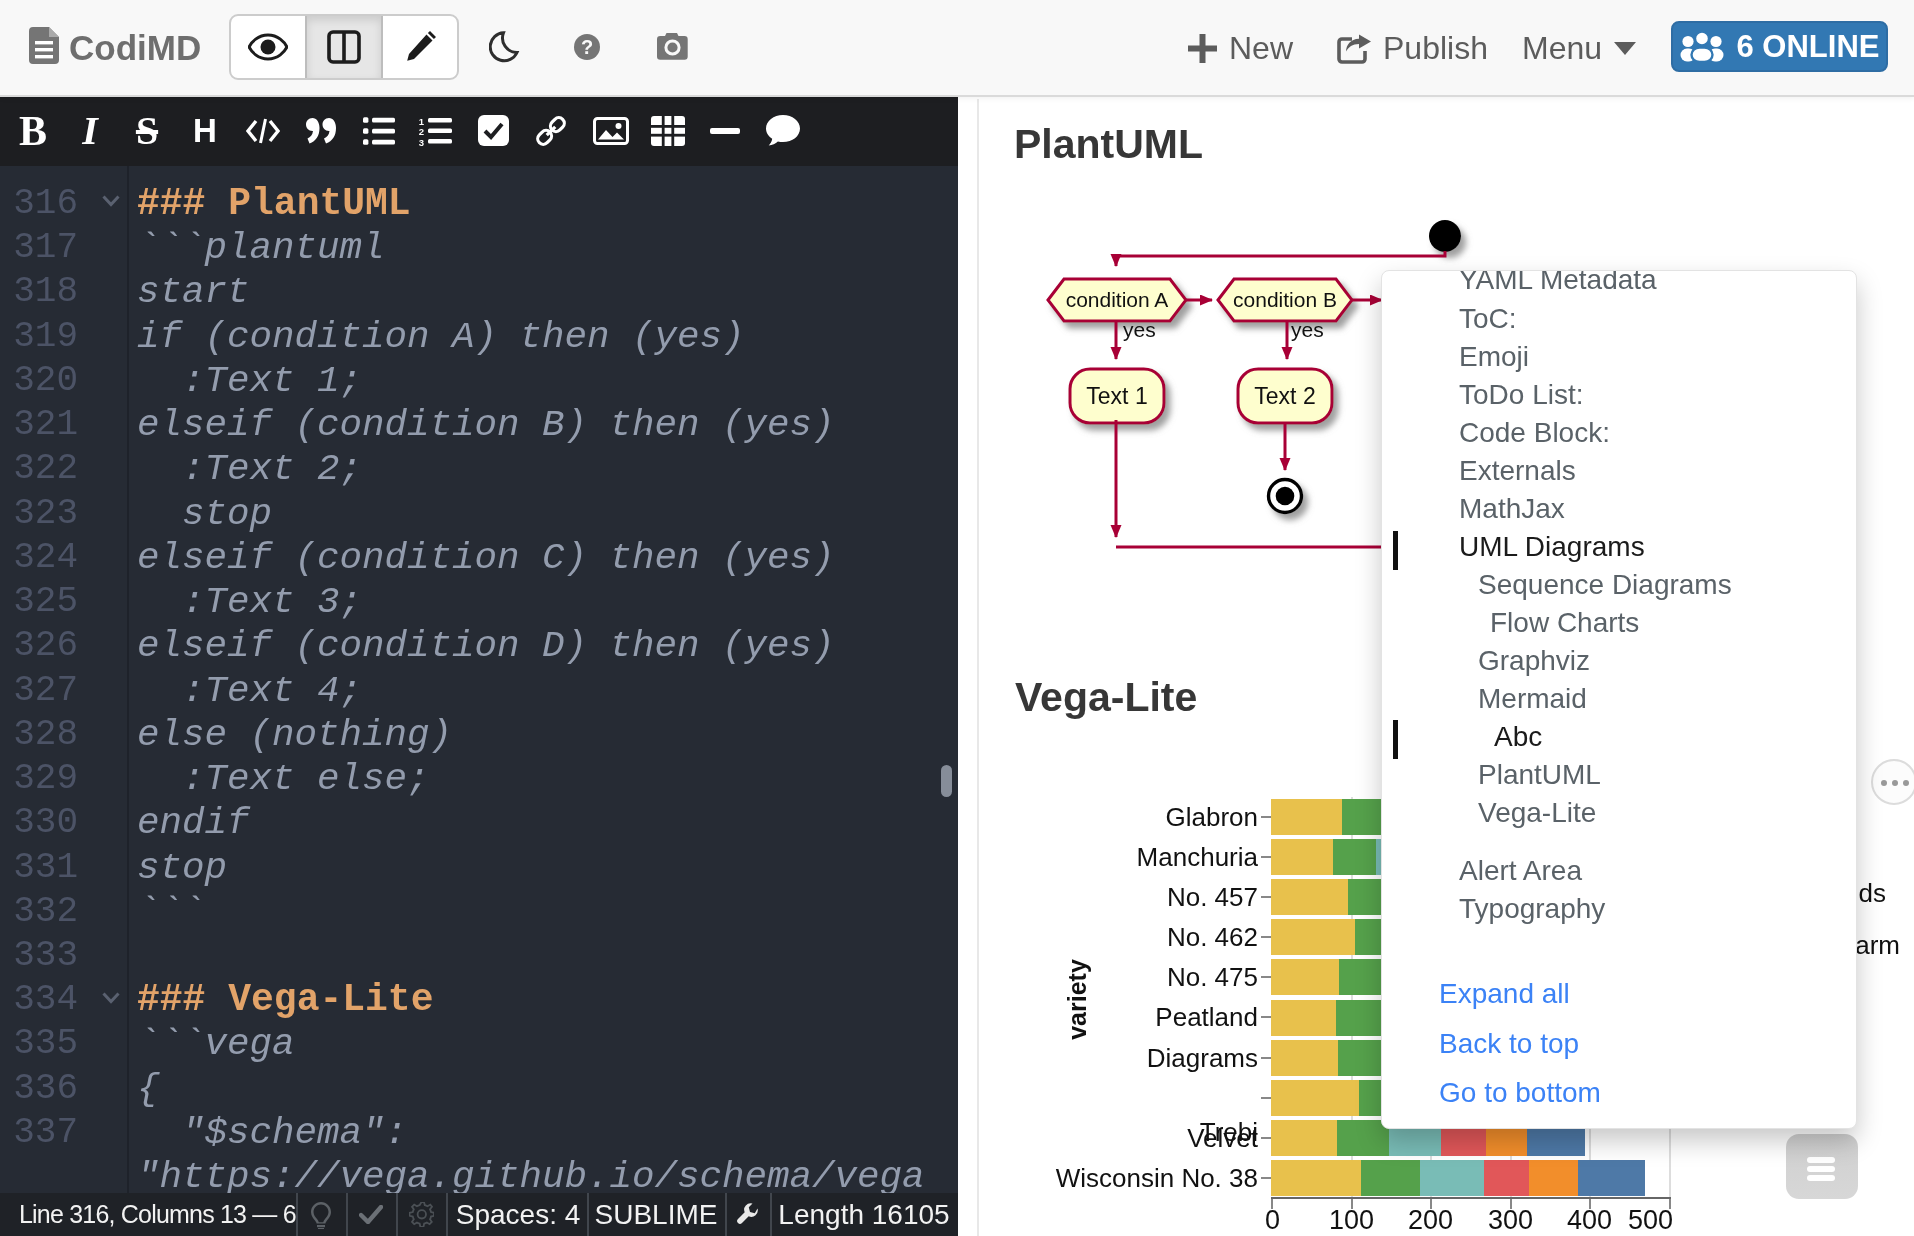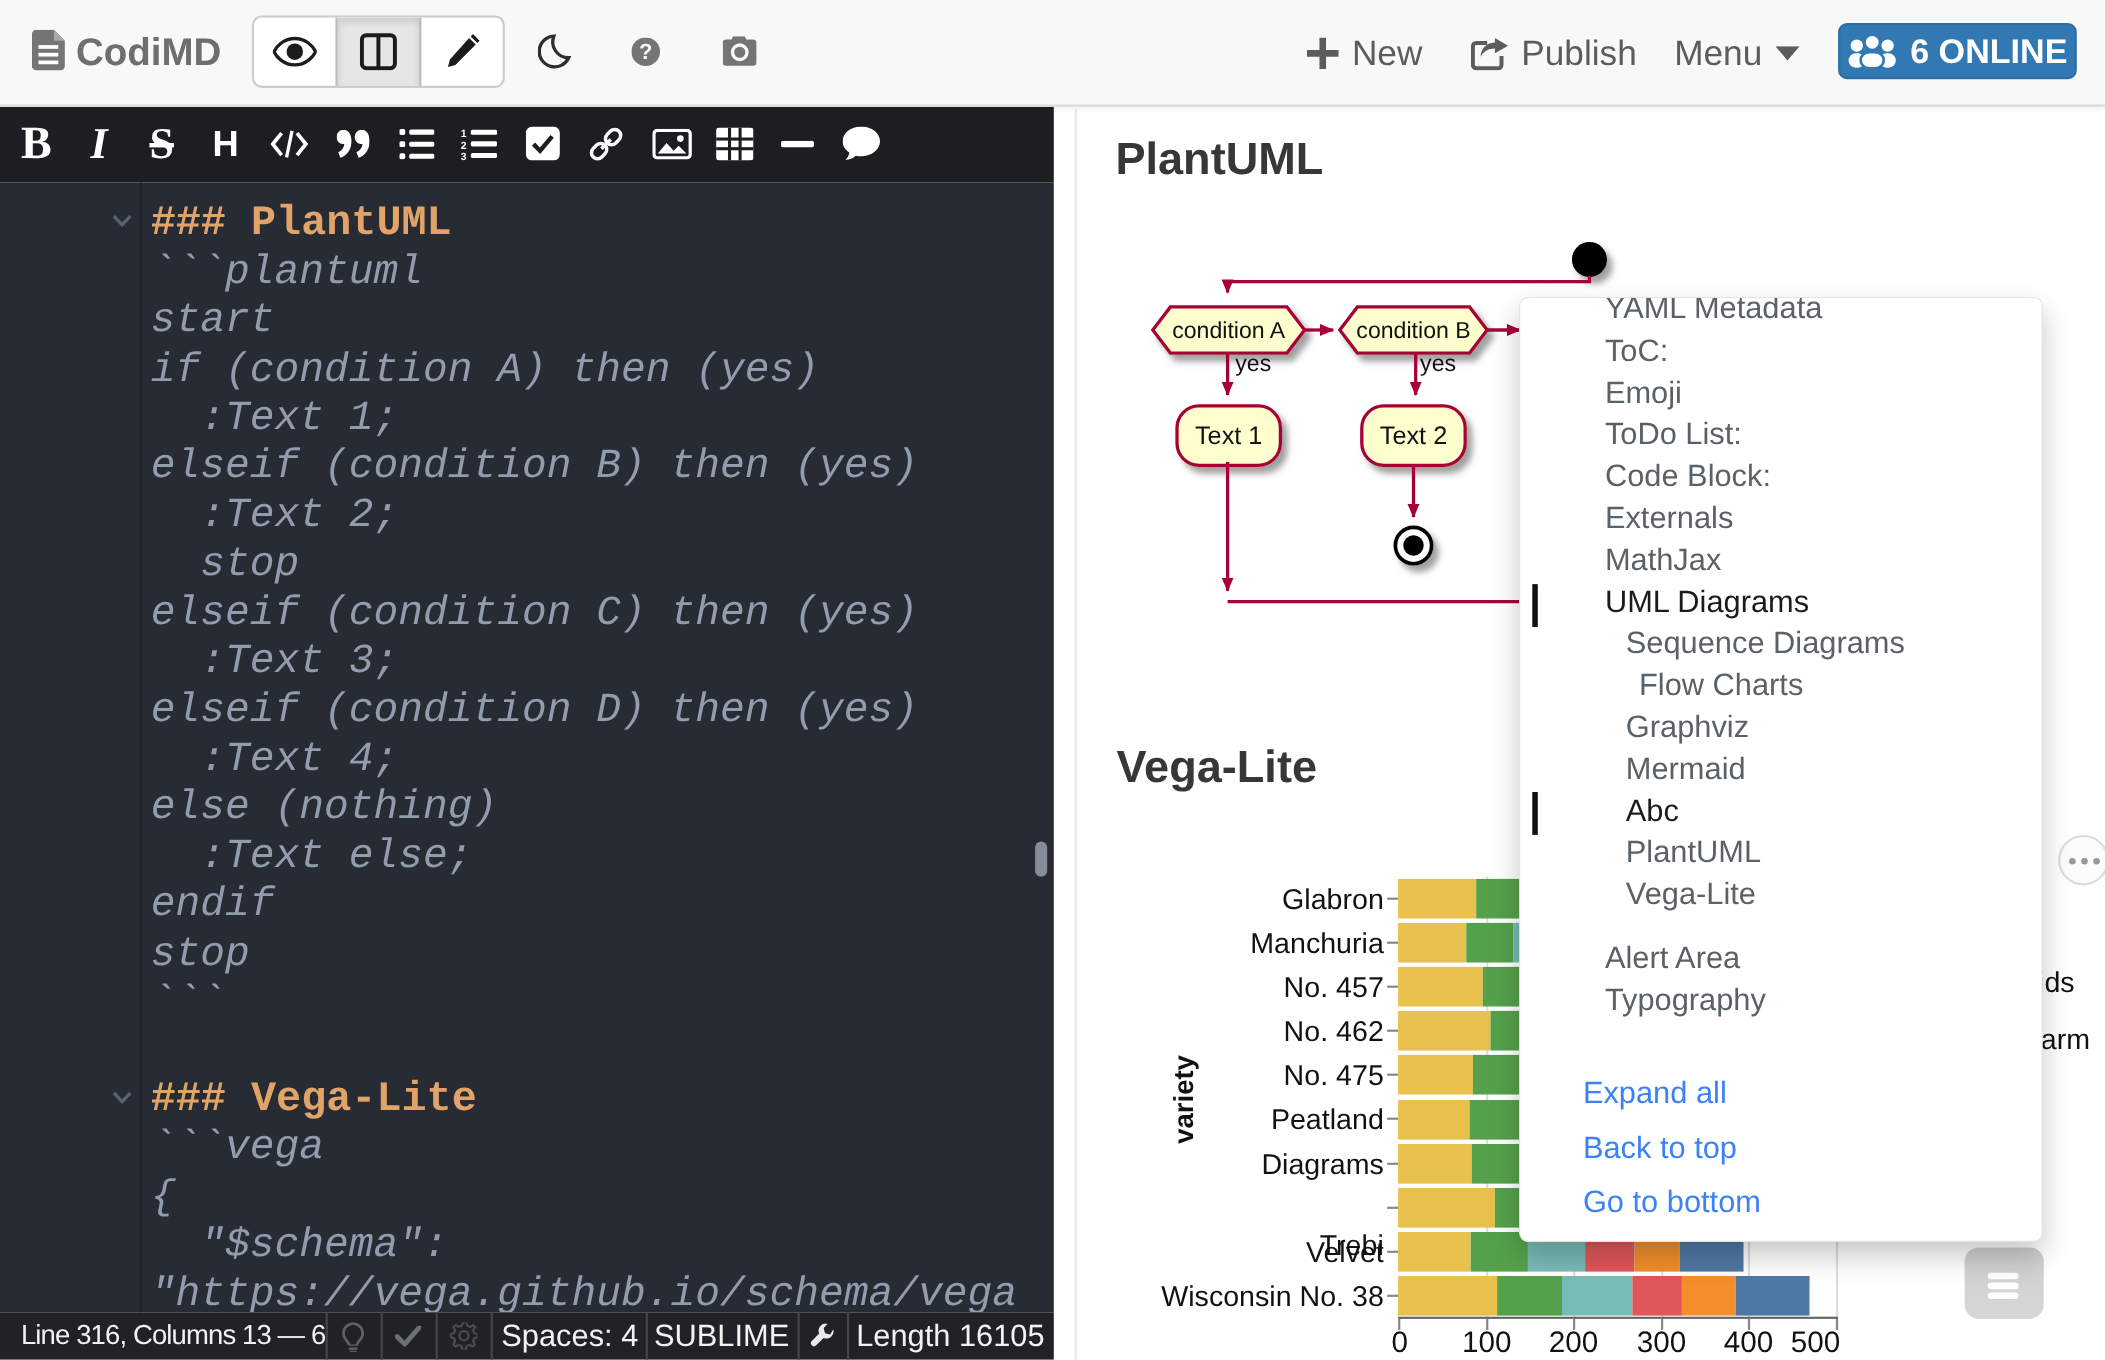--- a/index.html
+++ b/index.html
@@ -226,20 +226,21 @@
       </svg>
   </div>
   <div class="tbi" style="left:758px;width:50px">
     <svg width="34" height="32" viewBox="0 0 34 32">
         <path d="M17 0 C7.6 0 0 6 0 13.4 C0 17.6 2.4 21.3 6.2 23.7 C5.8 26.3 4.5 28.6 2.7 30.4 C6.3 30.1 9.5 28.7 11.9 26.5 C13.5 26.9 15.2 27 17 27 C26.4 27 34 21 34 13.4 C34 6 26.4 0 17 0 Z" fill="#fff"></path>
       </svg>
   </div>
 </div>
 
 <div id="editor">
+  <div id="gutter">316<br>317<br>318<br>319<br>320<br>321<br>322<br>323<br>324<br>325<br>326<br>327<br>328<br>329<br>330<br>331<br>332<br>333<br>334<br>335<br>336<br>337</div>
   <div id="code"><span class="hdr">### PlantUML</span>
 ```plantuml
 start
 if (condition A) then (yes)
   :Text 1;
 elseif (condition B) then (yes)
   :Text 2;
   stop
 elseif (condition C) then (yes)
   :Text 3;
@@ -443,21 +444,21 @@
 <div class="dd" style="left:77px;top:70px">Emoji</div>
 <div class="dd" style="left:77px;top:108px">ToDo List:</div>
 <div class="dd" style="left:77px;top:146px">Code Block:</div>
 <div class="dd" style="left:77px;top:184px">Externals</div>
 <div class="dd" style="left:77px;top:222px">MathJax</div>
 <div class="dd dark" style="left:77px;top:260px">UML Diagrams</div>
 <div class="dd" style="left:96px;top:298px">Sequence Diagrams</div>
 <div class="dd" style="left:108px;top:336px">Flow Charts</div>
 <div class="dd" style="left:96px;top:374px">Graphviz</div>
 <div class="dd" style="left:96px;top:412px">Mermaid</div>
-<div class="dd dark" style="left:96px;top:450px">Abc</div>
+<div class="dd dark" style="left:112px;top:450px">Abc</div>
 <div class="dd" style="left:96px;top:488px">PlantUML</div>
 <div class="dd" style="left:96px;top:526px">Vega-Lite</div>
 <div class="dd" style="left:77px;top:584px">Alert Area</div>
 <div class="dd" style="left:77px;top:622px">Typography</div>
 <div class="dd dim" style="left:57px;top:707px">Expand all</div>
 <div class="dd dim" style="left:57px;top:757px">Back to top</div>
 <div class="dd dim" style="left:57px;top:806px">Go to bottom</div>
 <div class="ddbar" style="top:260px"></div>
 <div class="ddbar" style="top:449px"></div>
 </div>

